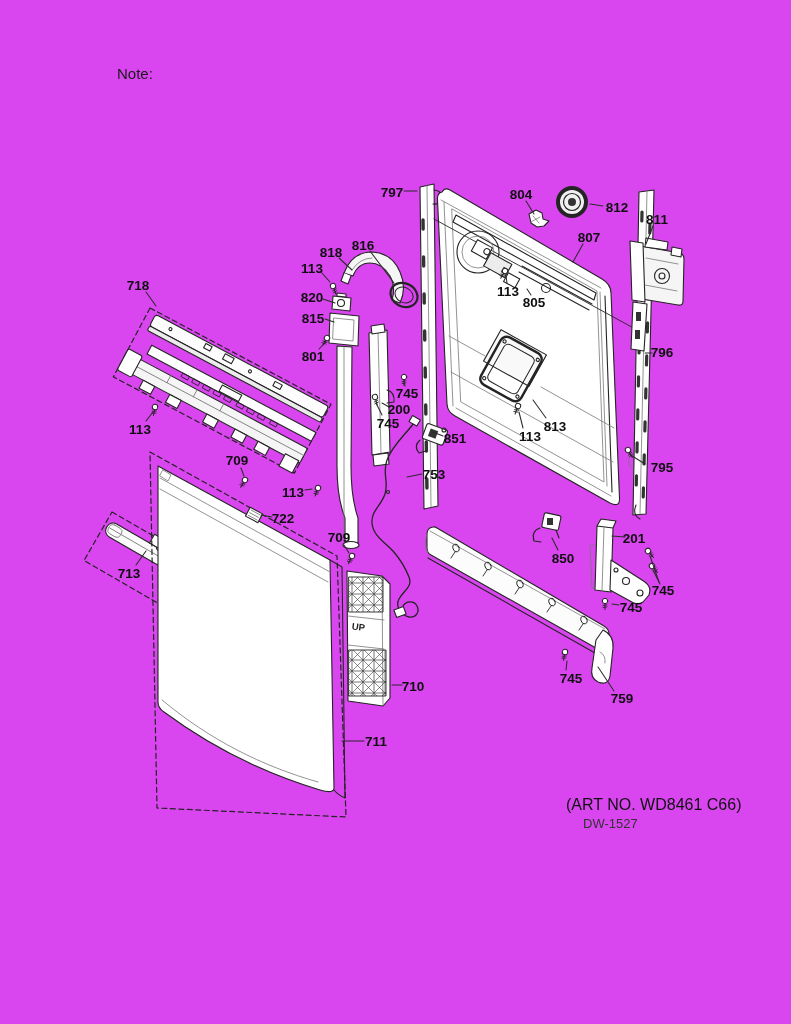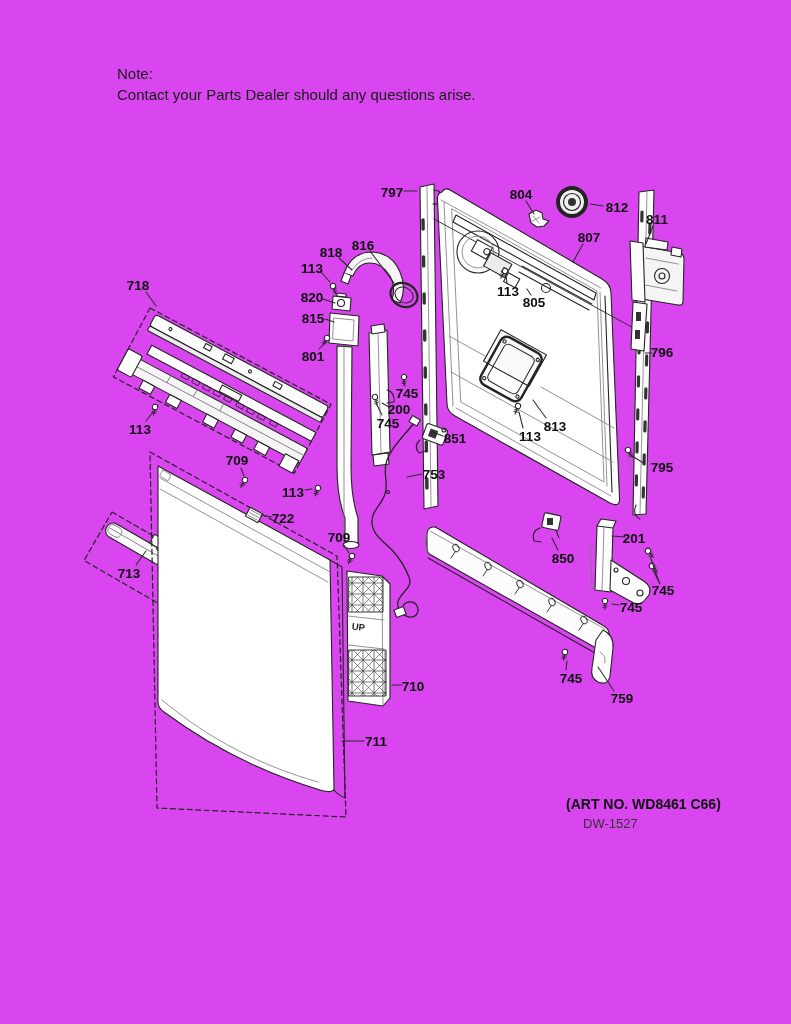--- a/index.html
+++ b/index.html
@@ -1,36 +1,35 @@
 <!DOCTYPE html>
 <html><head>
 <meta charset="utf-8">
 <style>
   html,body{margin:0;padding:0;background:#fff;}
   #page{position:relative;width:791px;height:1024px;background:#d946ef;overflow:hidden;
         font-family:"Liberation Sans",sans-serif;color:#1a1a1a;}
   #note{position:absolute;left:117px;top:63px;font-size:15px;line-height:21px;color:#1a1a1a;}
   #note .nt{margin-bottom:0px;}
-  #footer-art{position:absolute;left:566px;top:796px;font-size:14px;font-weight:bold;color:#111;}
+  #footer-art{position:absolute;left:566px;top:796px;font-size:16px;font-weight:normal;color:#111;}
   #footer-dw{position:absolute;left:583px;top:816px;font-size:13px;color:#333;}
   svg#art{position:absolute;left:0;top:0;}
   #part-labels text{font:bold 13.5px "Liberation Sans",sans-serif;fill:#0f0f0f;text-anchor:middle;}
   #part-labels line{stroke:#2b2b2b;stroke-width:1.05;}
   .dash{stroke-dasharray:5 3.5;stroke-width:1.2;}
   .lt{stroke:#777;stroke-width:.8;}
   .w{fill:#fff}.f1{fill:#f5f5f5}.f2{fill:#ececec}.dk{fill:#333;stroke:none}
 </style>
 </head>
 <body>
 
 <div id="page">
 
   <div id="note">
     <div class="nt">Note:</div>
-    <div>Contact your Parts Dealer should any questions arise.</div>
   </div>
 
   <svg id="art" viewBox="0 0 791 1024" width="791" height="1024">
     <defs>
       <g id="screw">
         <circle r="2.7" fill="#fff" stroke="#222" stroke-width="1"></circle>
         <line x1="0" y1="2.7" x2="0" y2="8.5" stroke="#222" stroke-width="1"></line>
         <line x1="-2" y1="4.6" x2="2" y2="3.8" stroke="#222" stroke-width=".8"></line>
         <line x1="-2" y1="6.6" x2="2" y2="5.8" stroke="#222" stroke-width=".8"></line>
       </g>

